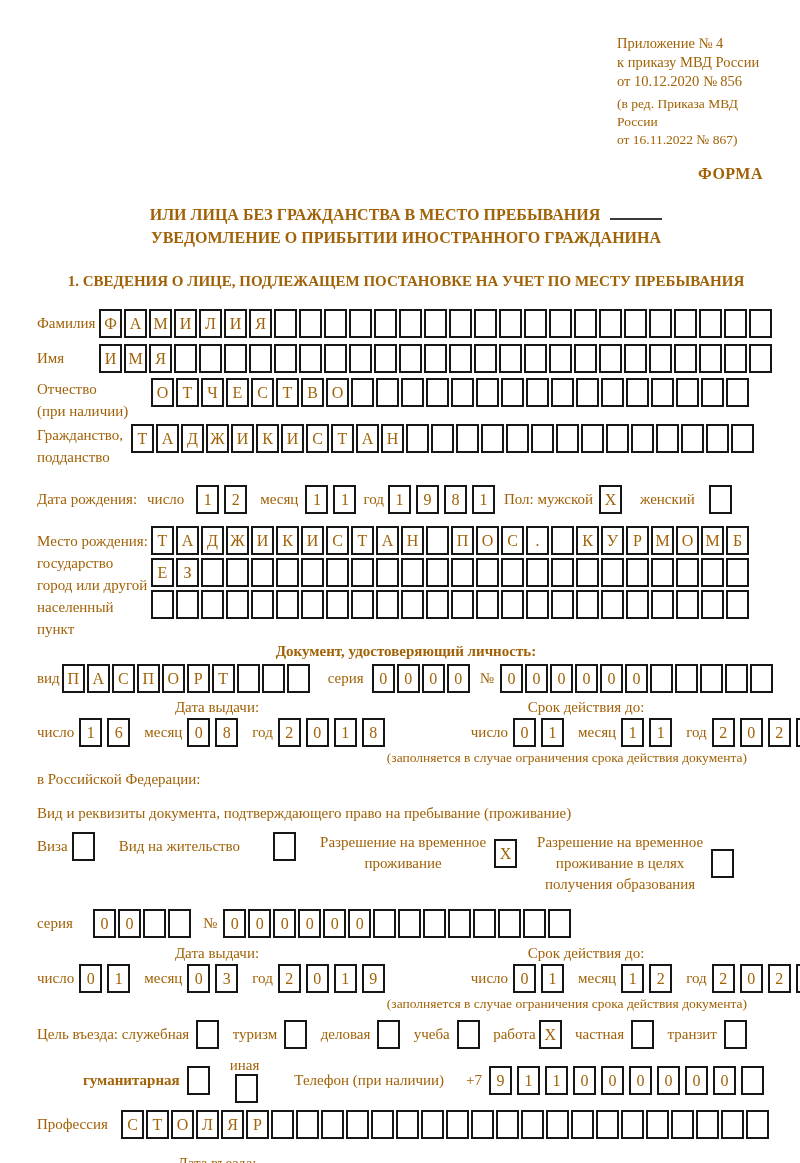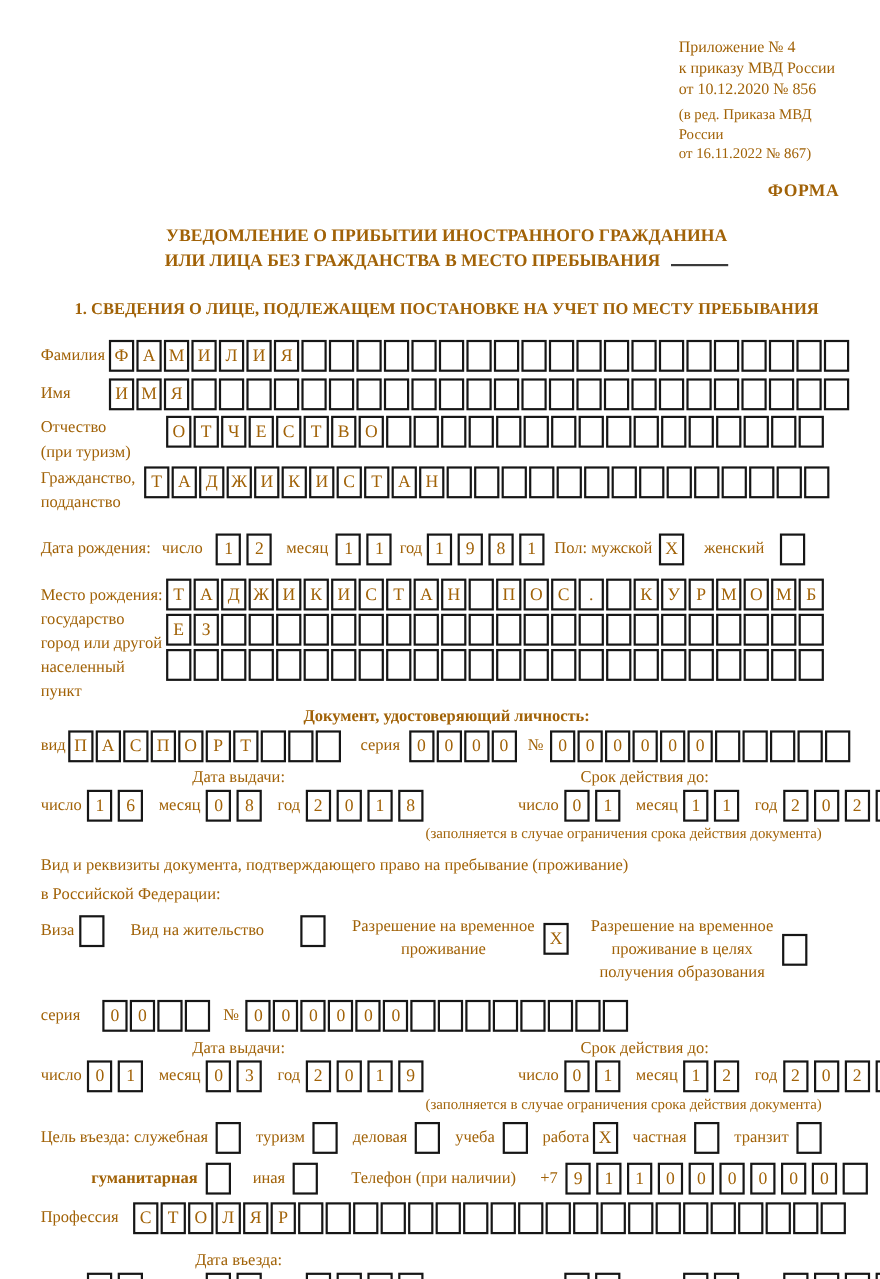--- a/index.html
+++ b/index.html
@@ -52,22 +52,22 @@
     <div>к приказу МВД России</div>
     <div>от 10.12.2020 № 856</div>
   </div>
   <div class="hdr-ed">
     <div>(в ред. Приказа МВД России</div>
     <div>от 16.11.2022 № 867)</div>
   </div>
   <div class="forma">ФОРМА</div>
 
   <div class="title">
+    <div><span>ИЛИ ЛИЦА БЕЗ ГРАЖДАНСТВА В МЕСТО ПРЕБЫВАНИЯ</span><span class="uline"></span></div>
     <div>УВЕДОМЛЕНИЕ О ПРИБЫТИИ ИНОСТРАННОГО ГРАЖДАНИНА</div>
-    <div><span>ИЛИ ЛИЦА БЕЗ ГРАЖДАНСТВА В МЕСТО ПРЕБЫВАНИЯ</span><span class="uline"></span></div>
   </div>
 
   <div class="sec-h">1. СВЕДЕНИЯ О ЛИЦЕ, ПОДЛЕЖАЩЕМ ПОСТАНОВКЕ НА УЧЕТ ПО МЕСТУ ПРЕБЫВАНИЯ</div>
 
   <div class="row" style="margin-top:19px;">
     <span class="lbl" style="width:62px;">Фамилия</span>
     <span class="boxes">
         <span class="cell">Ф</span>
         <span class="cell">А</span>
         <span class="cell">М</span>
@@ -127,21 +127,21 @@
         <span class="cell"></span>
         <span class="cell"></span>
         <span class="cell"></span>
         <span class="cell"></span>
       </span>
   </div>
 
   <div class="row top" style="margin-top:5px;">
     <span class="lblcol tight" style="width:114px;">
       <span>Отчество</span><br>
-      <span>(при туризм)</span>
+      <span>(при наличии)</span>
     </span>
     <span class="boxes">
         <span class="cell">О</span>
         <span class="cell">Т</span>
         <span class="cell">Ч</span>
         <span class="cell">Е</span>
         <span class="cell">С</span>
         <span class="cell">Т</span>
         <span class="cell">В</span>
         <span class="cell">О</span>
@@ -394,22 +394,22 @@
       <span class="boxes sp">
           <span class="cell">2</span>
           <span class="cell">0</span>
           <span class="cell">2</span>
           <span class="cell">5</span>
         </span>
     </span>
   </div>
   <div class="note">(заполняется в случае ограничения срока действия документа)</div>
 
+  <div class="plain">в Российской Федерации:</div>
   <div class="plain" style="margin-top:8px;">Вид и реквизиты документа, подтверждающего право на пребывание (проживание)</div>
-  <div class="plain">в Российской Федерации:</div>
 
   <div class="row top" style="margin-top:6px;">
     <span class="cbi">
       <span class="lbl" style="margin-right:4px;">Виза</span>
       <span class="boxes">
           <span class="cell"></span>
         </span>
     </span>
     <span class="cbi" style="margin-left:22px;">
       <span class="lbl">Вид на жительство</span>
@@ -552,21 +552,21 @@
       </span>
   </div>
 
   <div class="row" style="margin-top:8px;">
     <span class="cbi" style="margin-left:46px;font-weight:bold;">
         <span class="lbl">гуманитарная</span>
         <span class="boxes">
           <span class="cell"></span>
         </span>
       </span>
-    <span class="cbi" style="margin-left:18px;">
+    <span class="cbi" style="margin-left:18px;flex-direction:column;">
         <span class="lbl">иная</span>
         <span class="boxes">
           <span class="cell"></span>
         </span>
       </span>
     <span class="lbl" style="margin-left:28px;">Телефон (при наличии)</span>
     <span class="lbl" style="margin-left:22px;margin-right:7px;">+7</span>
     <span class="boxes sp">
         <span class="cell">9</span>
         <span class="cell">1</span>

